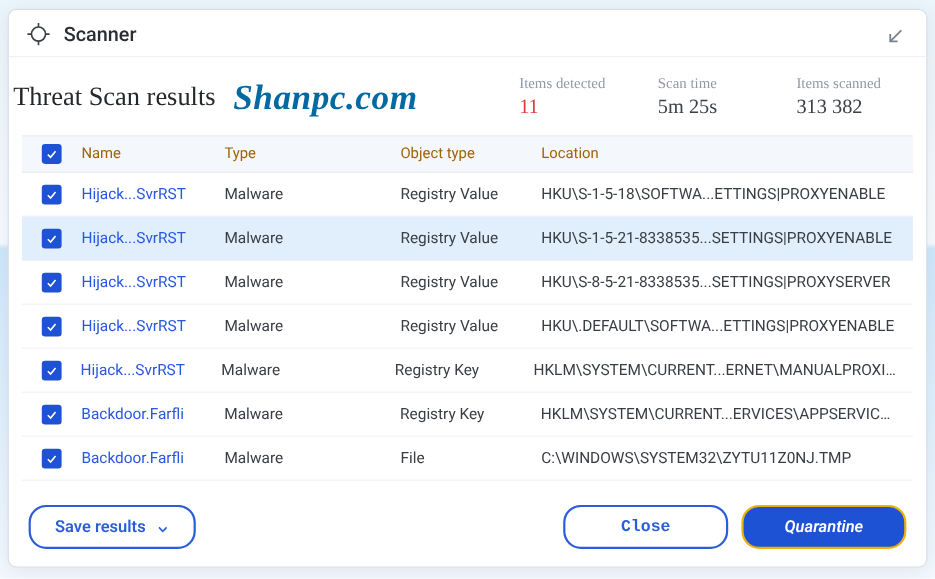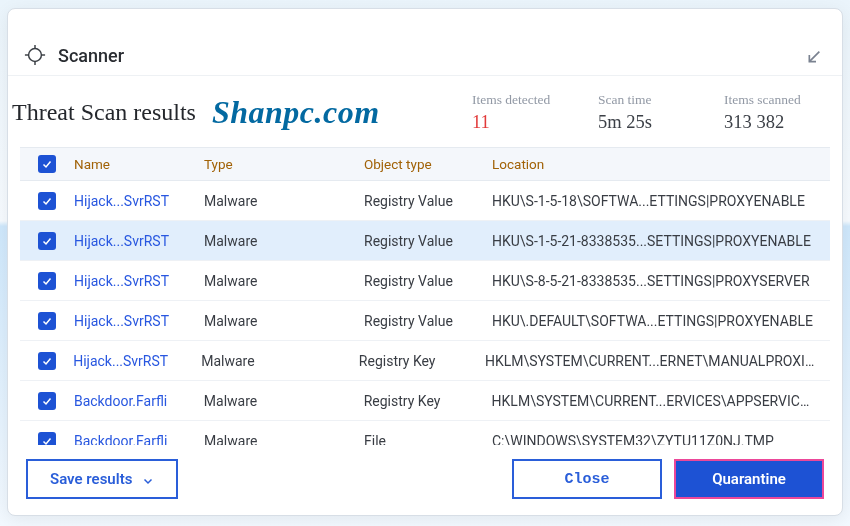--- a/index.html
+++ b/index.html
@@ -18,21 +18,20 @@
     box-shadow: 0 4px 18px rgba(0,0,0,0.07);
     display: flex;
     flex-direction: column;
   }
   
   .titlebar {
     display: flex;
     align-items: center;
     padding: 11px 16px 9px 16px;
     border-bottom: 1px solid #eef1f4;
-    margin-top: 24px;
   }
   .titlebar .title-icon {
     width: 22px; height: 22px;
     margin-right: 12px;
     color: #3b3f45;
     flex: 0 0 auto;
   }
   .titlebar .title-text {
     font-size: 18px;
     font-weight: 500;
@@ -124,21 +123,21 @@
   .cb svg { width: 12px; height: 12px; stroke: #fff; stroke-width: 3; fill: none; }
   
   .footer {
     display: flex;
     align-items: center;
     padding: 14px 18px 16px 18px;
     gap: 12px;
   }
   .btn {
     height: 40px;
-    border-radius: 0;
+    border-radius: 16px;
     font-size: 15px;
     font-weight: 600;
     cursor: pointer;
     display: flex;
     align-items: center;
     justify-content: center;
     padding: 0 22px;
     user-select: none;
   }
   .btn-save {
@@ -150,24 +149,25 @@
   .btn-save .chev { width: 12px; height: 12px; }
   .footer .spacer { flex: 1 1 auto; }
   .btn-close {
     border: 2px solid #2a5ed9;
     color: #2a5ed9;
     background: #fff;
     min-width: 150px;
     font-family: Liberation Mono, monospace;
   }
   .btn-quarantine {
-    border: 2px solid #ec4899;
+    border: 2px solid #eab308;
     background: #1d52d4;
     color: #fff;
     min-width: 150px;
+    font-style: italic;
   }
 </style>
 </head>
 <body>
 
 <div class="panel">
 
   <div class="titlebar">
     <span class="title-icon">
       <svg viewBox="0 0 24 24" fill="none" stroke="currentColor" stroke-width="1.6">

